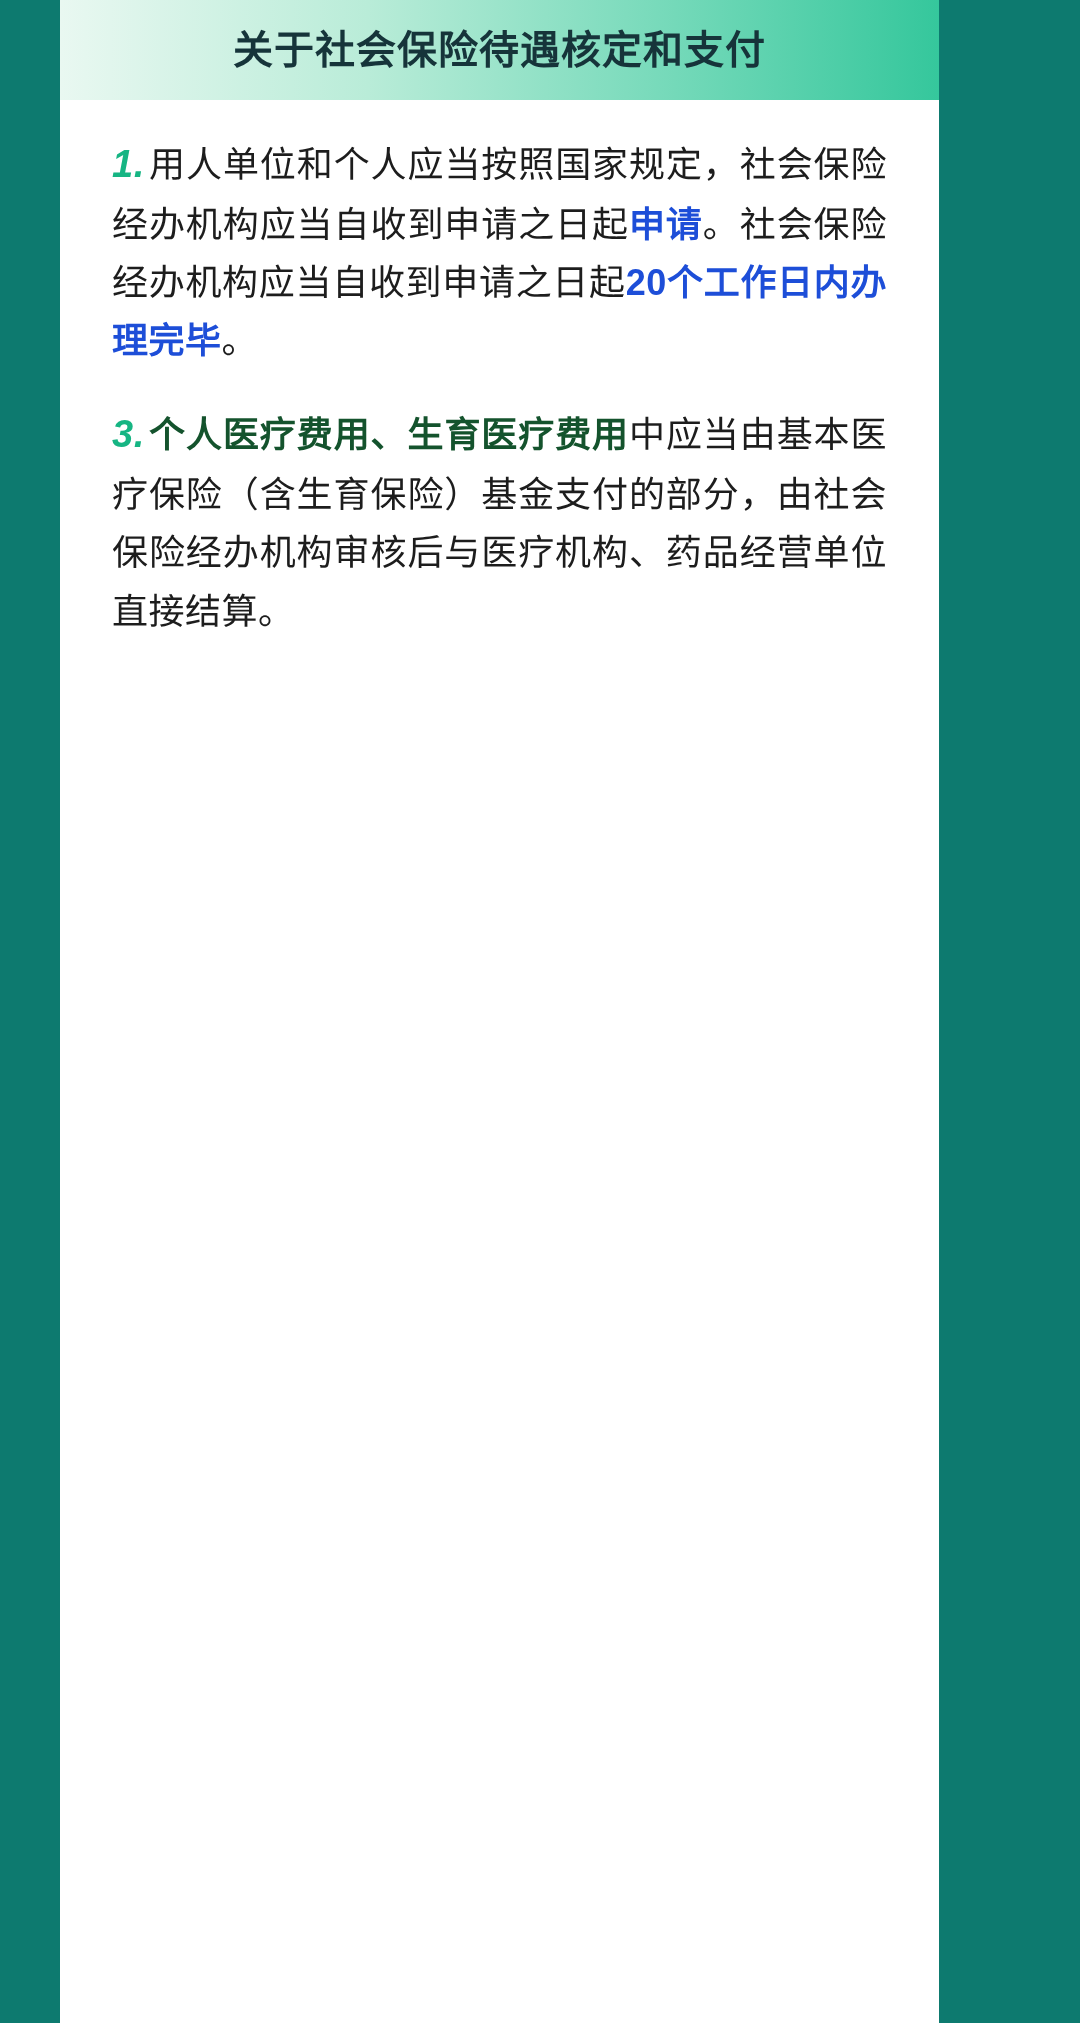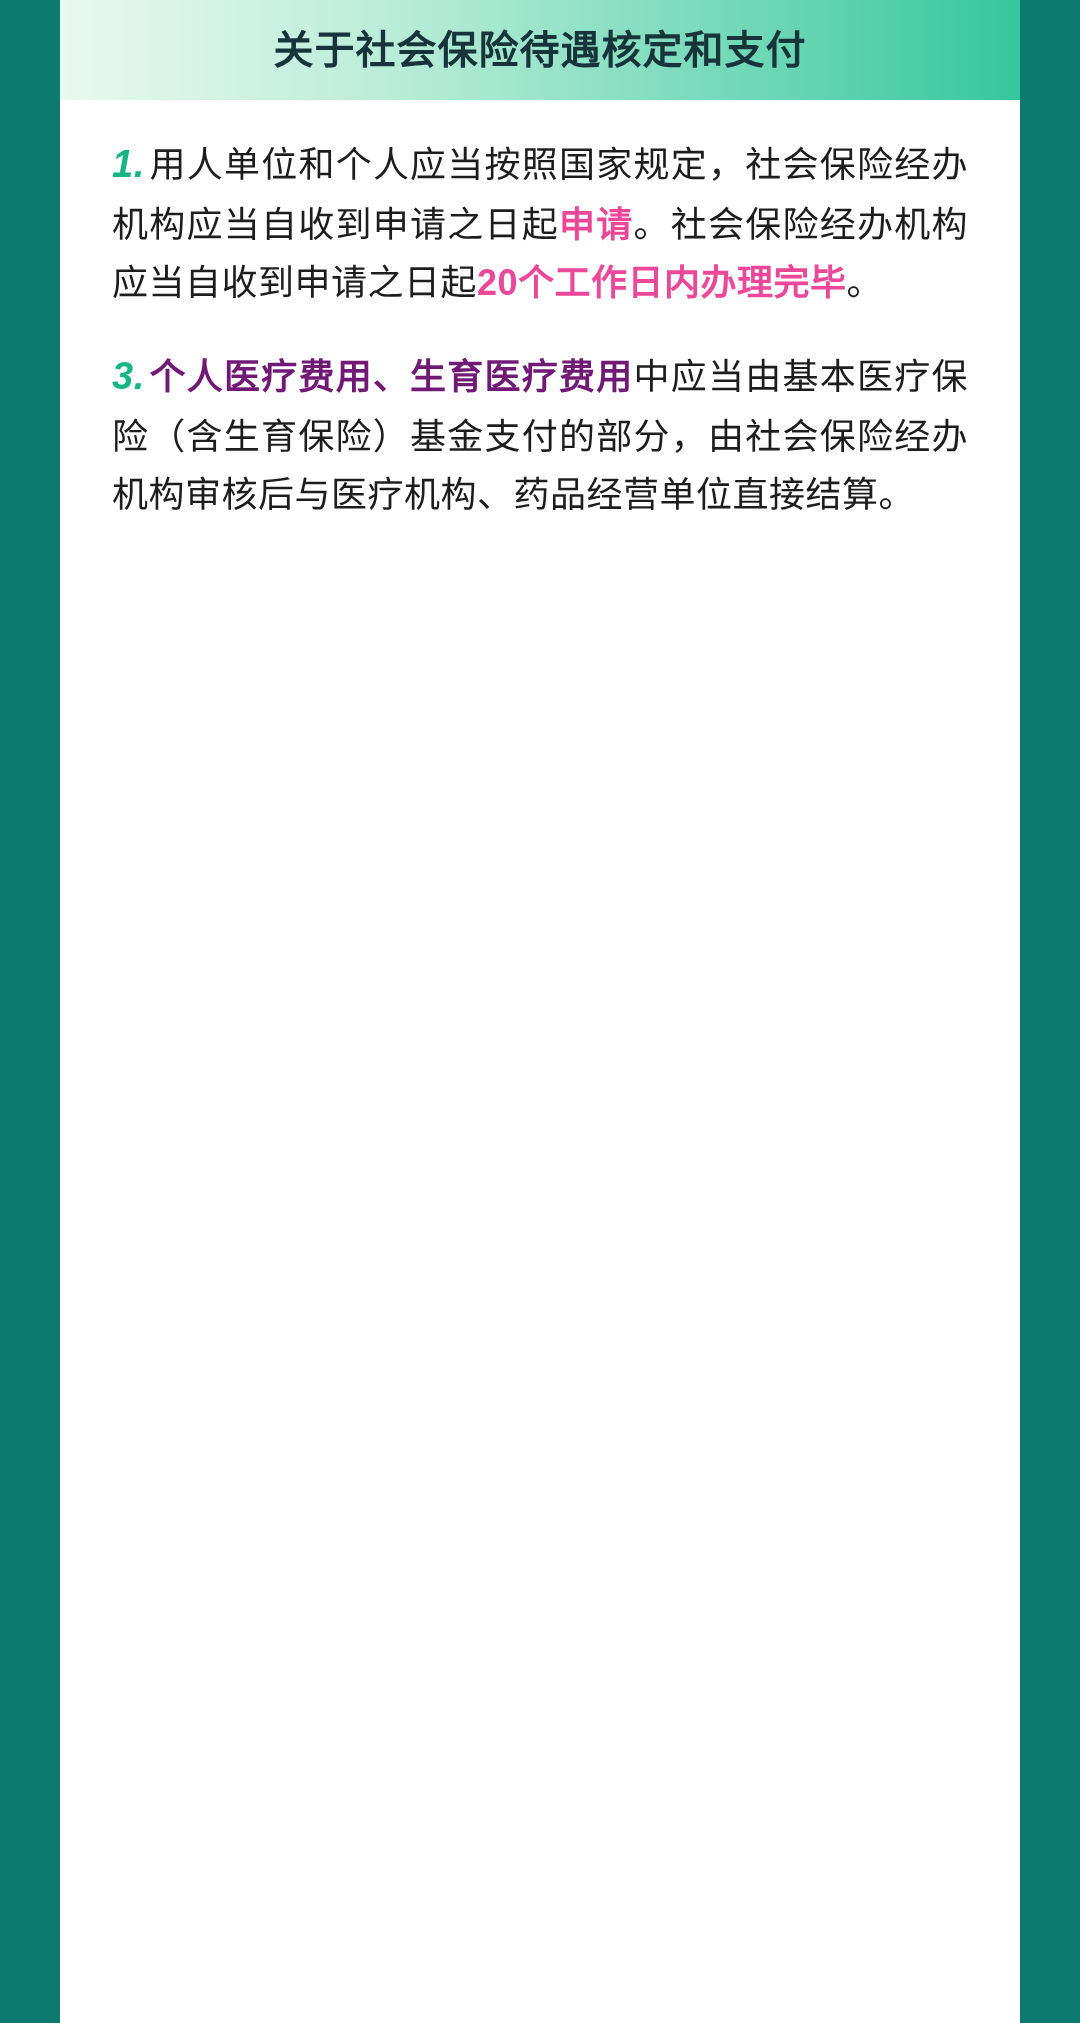--- a/index.html
+++ b/index.html
@@ -17,21 +17,21 @@
     position: relative;
     width: 1080px;
     height: 2023px;
     background: #0d7a6f;
     box-sizing: border-box;
   }
   .card {
     position: absolute;
     left: 60px;
     top: 0;
-    width: 960px;
+    width: 879px;
     min-height: 2023px;
     background: #ffffff;
     box-sizing: border-box;
     padding: 0 0 40px 0;
   }
   .title-bar {
     margin: 0;
     padding: 26px 0 26px 0;
     text-align: center;
     background: linear-gradient(to right, #e9f8f1 0%, #b9ecd8 35%, #74d9b9 70%, #35c79c 100%);
@@ -59,25 +59,25 @@
     margin-bottom: 56px;
   }
   .num {
     color: #16b583;
     font-weight: bold;
     font-style: italic;
     font-size: 38px;
     padding-right: 4px;
   }
   .hl {
-    color: #ec4899;
+    color: #1d4ed8;
     font-weight: bold;
   }
   .hl-lead {
-    color: #701a75;
+    color: #14532d;
     font-weight: bold;
   }
 </style>
 </head>
 <body>
 
 <div class="page">
   <div class="card">
 
     <div class="title-bar">

